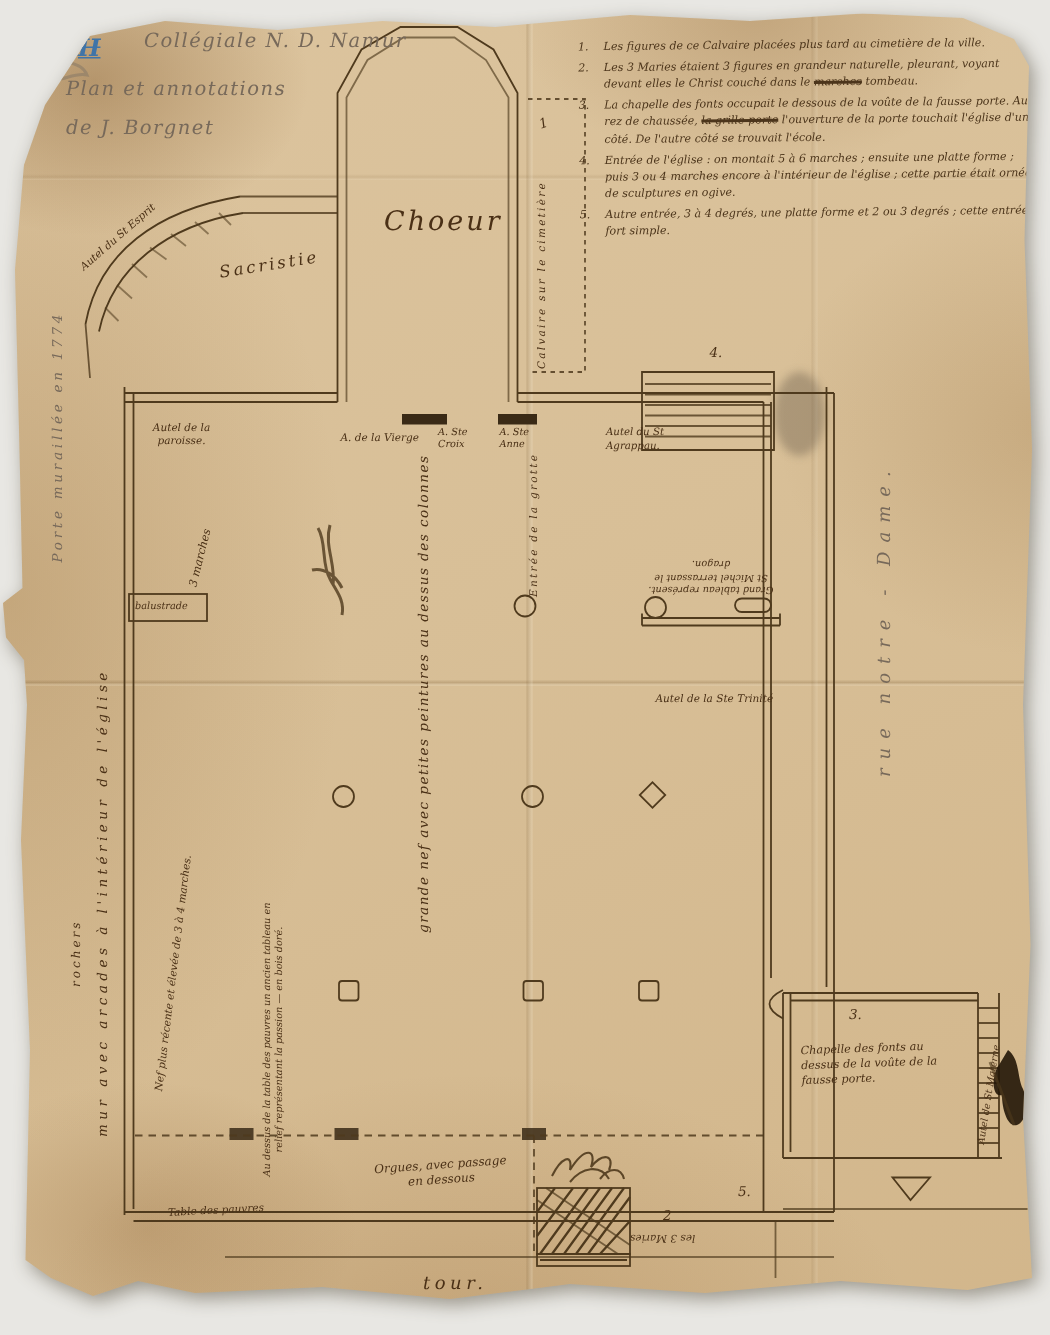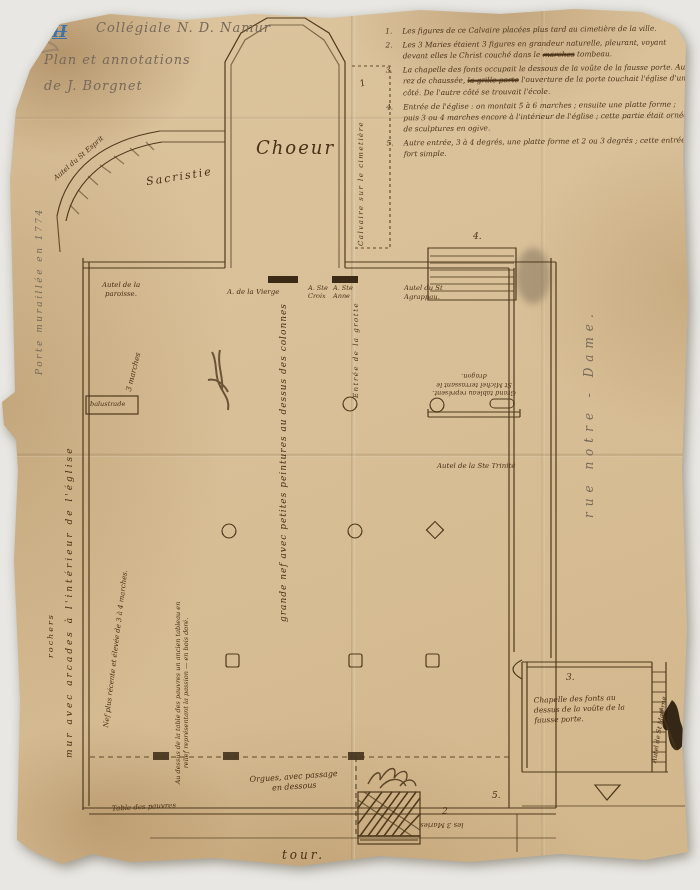--- a/index.html
+++ b/index.html
@@ -161,21 +161,21 @@
     </div>
 
     <div class="label ink" style="left:256px;top:92px;font-size:18px;letter-spacing:2px;margin-top:44px;">Choeur</div>
     <div class="label ink" style="left:146px;top:170px;font-size:11px;letter-spacing:2px;transform:rotate(-9deg);">Sacristie</div>
     <div class="label ink" style="left:52px;top:176px;font-size:7px;transform:rotate(-41deg);transform-origin:0 0;">Autel du St Esprit</div>
     <div class="label ink vtext" style="left:357px;top:246px;font-size:7px;letter-spacing:1.5px;">Calvaire sur le cimetière</div>
     <div class="label ink" style="left:360px;top:78px;font-size:9px;transform:rotate(-18deg);">1</div>
 
     <div class="label ink wrap" style="left:90px;top:281px;width:62px;font-size:7px;text-align:center;">Autel de la paroisse.</div>
     <div class="label ink" style="left:227px;top:288px;font-size:7px;">A. de la Vierge</div>
-    <div class="label ink wrap" style="left:308px;top:284px;width:30px;font-size:6.5px;">A. Ste Croix</div>
+    <div class="label ink wrap" style="left:292px;top:284px;width:30px;font-size:6.5px;">A. Ste Croix</div>
     <div class="label ink wrap" style="left:333px;top:284px;width:26px;font-size:6.5px;">A. Ste Anne</div>
     <div class="label ink wrap" style="left:404px;top:284px;width:60px;font-size:6.8px;text-align:left;">Autel du St Agrappau.</div>
     <div class="label ink vtext" style="left:352px;top:398px;font-size:7px;letter-spacing:1.5px;">Entrée de la grotte</div>
     <div class="label ink" style="left:473px;top:231px;font-size:9px;">4.</div>
 
     <div class="label ink wrap" style="left:430px;top:372px;width:88px;font-size:6.5px;text-align:center;transform:rotate(180deg);">Grand tableau représent. St Michel terrassant le dragon.</div>
     <div class="label ink" style="left:437px;top:420px;font-size:7px;margin-top:42px;">Autel de la Ste Trinité</div>
 
     <div class="label ink vtext" style="left:278px;top:622px;font-size:9px;letter-spacing:1px;">grande nef avec petites peintures au dessus des colonnes</div>
     <div class="label pencil vtext" style="left:582px;top:518px;font-size:12px;letter-spacing:6px;">rue notre - Dame.</div>

